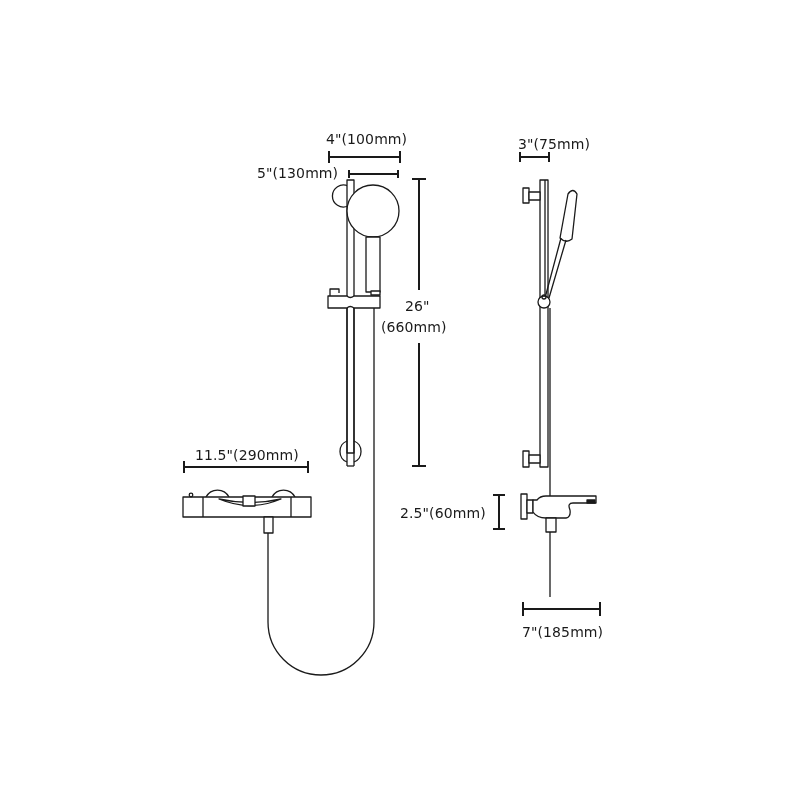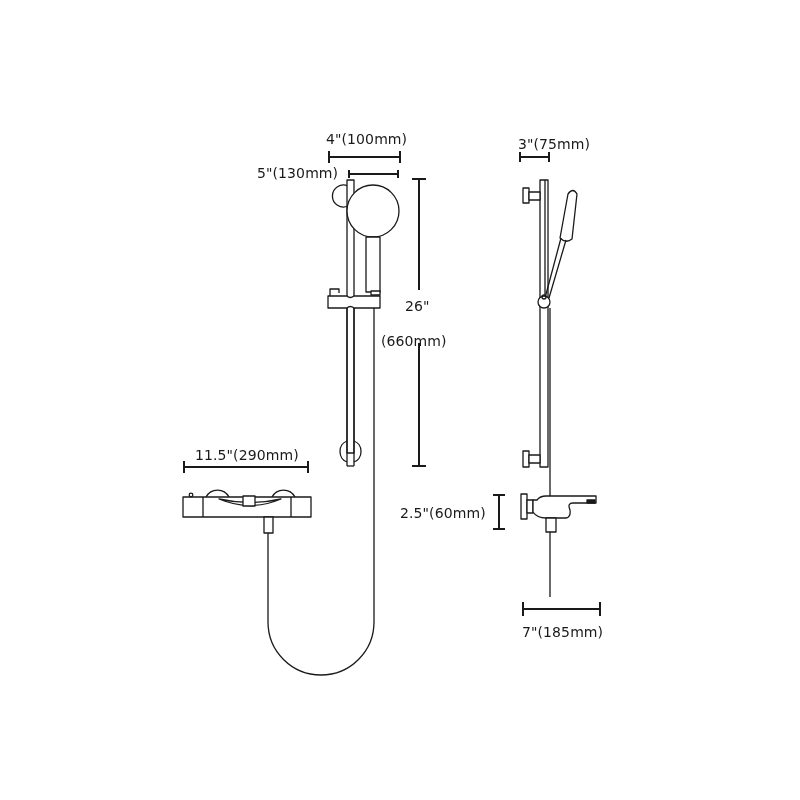--- a/index.html
+++ b/index.html
@@ -133,18 +133,18 @@
         <line x1="523" y1="602" x2="523" y2="616"></line>
         <line x1="600" y1="602" x2="600" y2="616"></line>
       </g>
     </g>
   </svg>
 
   
   <div class="lbl" style="left:326px; top:131px;">4"(100mm)</div>
   <div class="lbl" style="left:257px; top:165px;">5"(130mm)</div>
   <div class="lbl" style="left:405px; top:298px;">26"</div>
-  <div class="lbl" style="left:381px; top:319px;margin-top:14px;">(660mm)</div>
+  <div class="lbl" style="left:381px; top:319px;">(660mm)</div>
   <div class="lbl" style="left:195px; top:447px;">11.5"(290mm)</div>
   <div class="lbl" style="left:518px; top:136px;">3"(75mm)</div>
   <div class="lbl" style="left:400px; top:505px;">2.5"(60mm)</div>
   <div class="lbl" style="left:522px; top:624px;">7"(185mm)</div>
 </div>
 
 </body></html>

